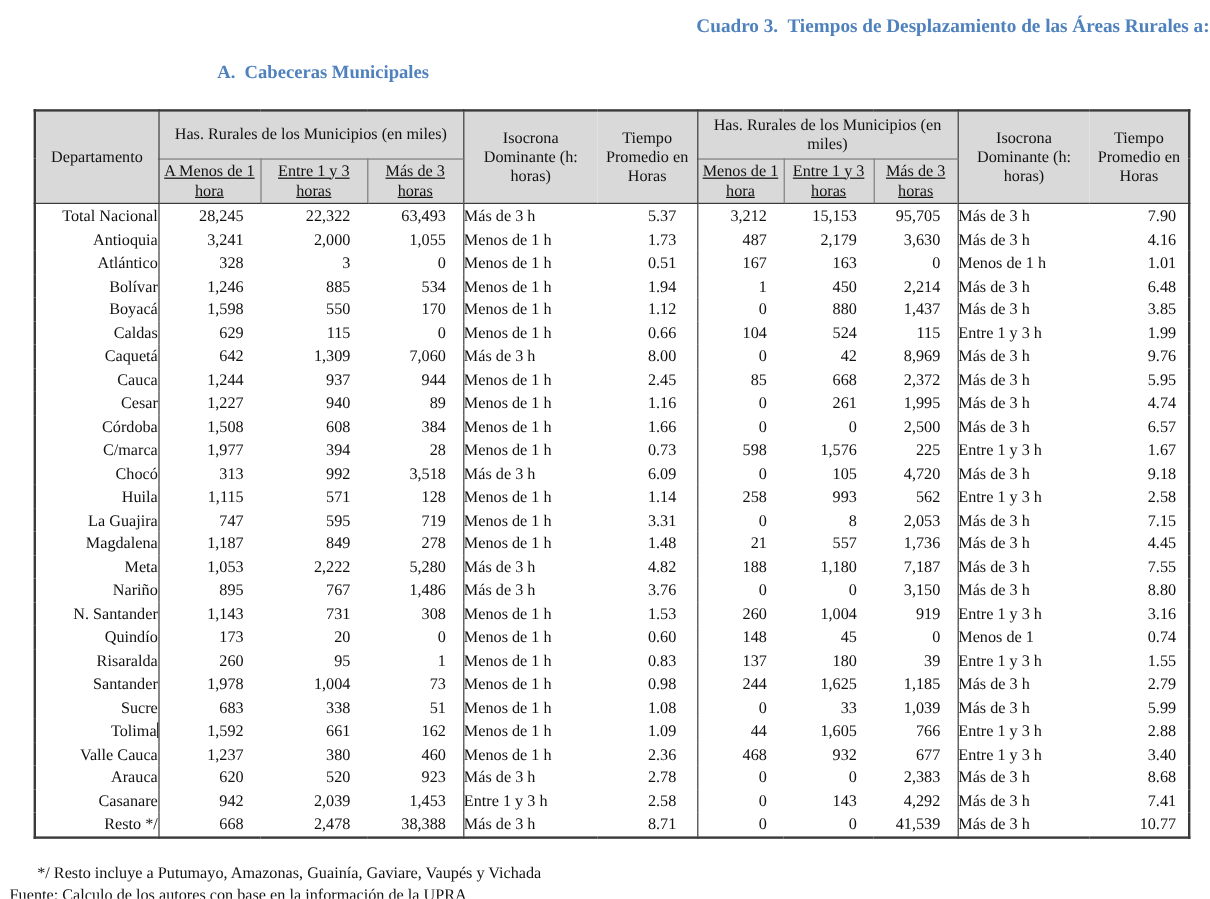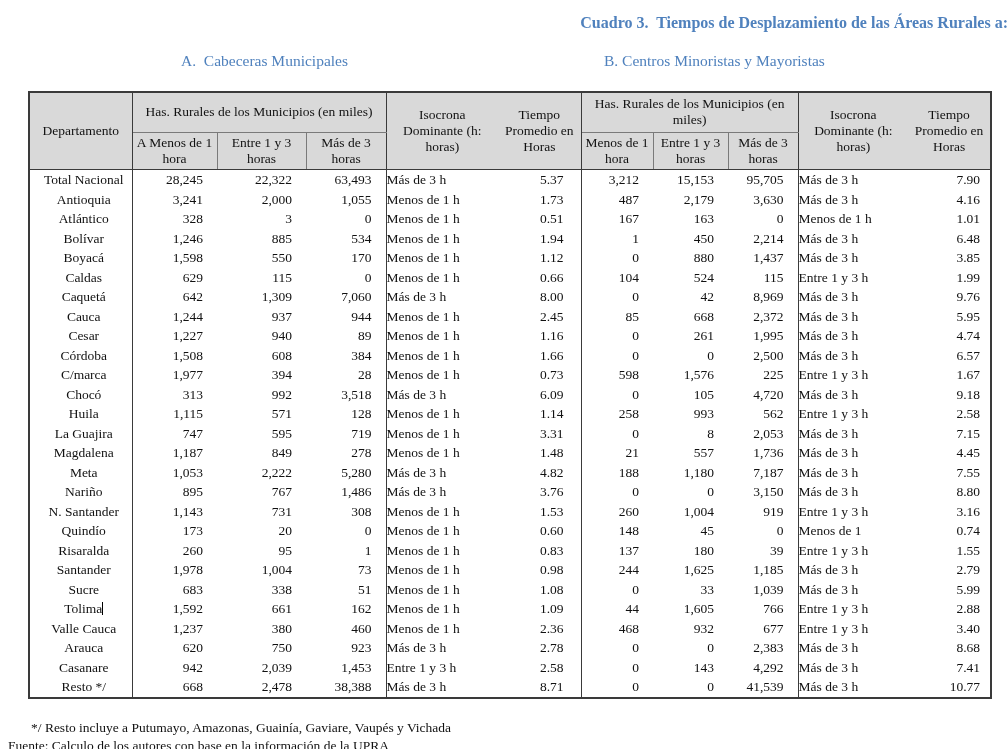--- a/index.html
+++ b/index.html
@@ -6,66 +6,65 @@
   * { box-sizing: border-box; }
   html,body { margin:0; padding:0; }
   body {
     width:1008px; height:749px; background:#ffffff; overflow:hidden;
     font-family:"Liberation Serif", serif; color:#111;
   }
   .title {
     margin-top:14px; text-align:right; font-weight:bold; font-size:16px;
     color:var(--accent); white-space:pre;
   }
-  .subtitles { position:relative; margin-top:20px; height:22px; font-weight:normal; font-size:15.5px; color:var(--accent); }
+  .subtitles { position:relative; margin-top:20px; height:22px; font-weight:bold; font-size:15.5px; color:var(--accent); }
   .sub-a { position:absolute; left:181px; white-space:pre; }
   .sub-b { position:absolute; left:604px; white-space:pre; }
 
   table.main {
     margin:17px 0 0 28px; width:962px; table-layout:fixed; border-collapse:collapse;
     border:2px solid var(--border-dark);
   }
   thead th {
     background:var(--header-bg); font-weight:normal; font-size:13.5px; line-height:1.22;
     text-align:center; vertical-align:middle; padding:2px 3px;
     border-bottom:1px solid var(--border-dark);
   }
   thead tr.r1 th.h-group { height:40px; border-bottom:1px solid var(--border-light); }
-  thead tr.r2 th { height:34px; }
+  thead tr.r2 th { height:34px;text-decoration:underline; }
   th.h-dept { border-right:1px solid var(--border-dark); }
   th.h-group { border-right:1px solid var(--border-dark); }
   th.h-sub-mid { border-left:1px solid var(--border-light); }
   th.h-sub-last { border-left:1px solid var(--border-light); border-right:1px solid var(--border-dark); }
   th.h-prom-a { border-right:1px solid var(--border-dark); padding:2px 5px; }
   th.h-prom { padding:2px 5px; }
 
   tbody td {
     font-size:13.5px; height:19.5px; line-height:19.5px; padding:0;
     white-space:nowrap; overflow:hidden;
   }
-  td.c-dept { text-align:center; padding-left:6px; border-right:1px solid var(--border-dark); }
+  td.c-dept { text-align:right; padding-left:6px; border-right:1px solid var(--border-dark); }
   td.c-num  { text-align:right; padding-right:14px; }
   td.c-iso  { text-align:left; }
   td.c-prom { text-align:right; padding-right:17px; }
   td.c-prom-b { padding-right:10px; }
   td.sep    { border-right:1px solid var(--border-dark); }
 
   .cursor { display:inline-block; width:1px; height:13px; background:#000; vertical-align:-2px; }
 
   .footnotes { margin:20px 0 0 8px; font-size:13.5px; line-height:18px; color:#111; }
   .fn-1 { padding-left:23px; }
 </style>
 </head>
 <body>
 
 <div class="title">Cuadro 3.&nbsp; Tiempos de Desplazamiento de las Áreas Rurales a:</div>
 
 <div class="subtitles">
   <span class="sub-a">A.&nbsp; Cabeceras Municipales</span>
-  <span class="sub-b">B. Centros Minoristas y Mayoristas</span>
 </div>
 
 <table class="main">
   <colgroup>
     <col style="width:103px">
       <col style="width:85px">
       <col style="width:89px">
       <col style="width:80px">
     <col style="width:112px">
       <col style="width:83px">
@@ -403,21 +402,21 @@
         <td class="c-prom sep">2.36</td>
         <td class="c-num">468</td>
         <td class="c-num">932</td>
         <td class="c-num sep">677</td>
         <td class="c-iso">Entre 1 y 3 h</td>
         <td class="c-prom c-prom-b">3.40</td>
       </tr>
       <tr>
         <td class="c-dept">Arauca</td>
         <td class="c-num">620</td>
-        <td class="c-num">750</td>
+        <td class="c-num">520</td>
         <td class="c-num sep">923</td>
         <td class="c-iso">Más de 3 h</td>
         <td class="c-prom sep">2.78</td>
         <td class="c-num">0</td>
         <td class="c-num">0</td>
         <td class="c-num sep">2,383</td>
         <td class="c-iso">Más de 3 h</td>
         <td class="c-prom c-prom-b">8.68</td>
       </tr>
       <tr>

